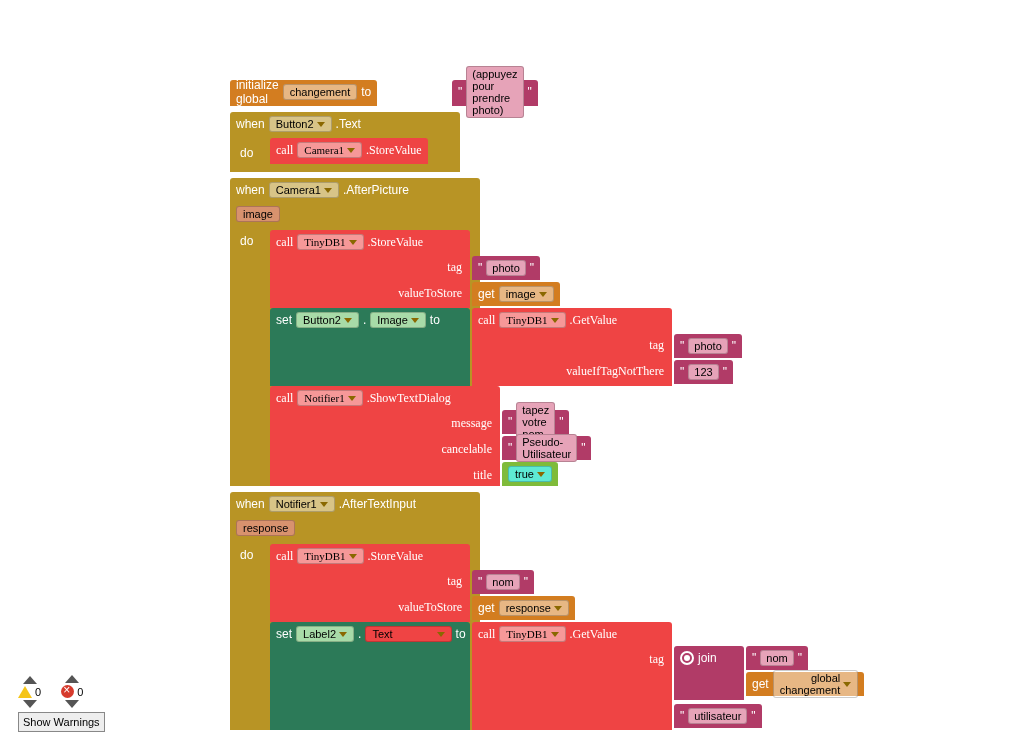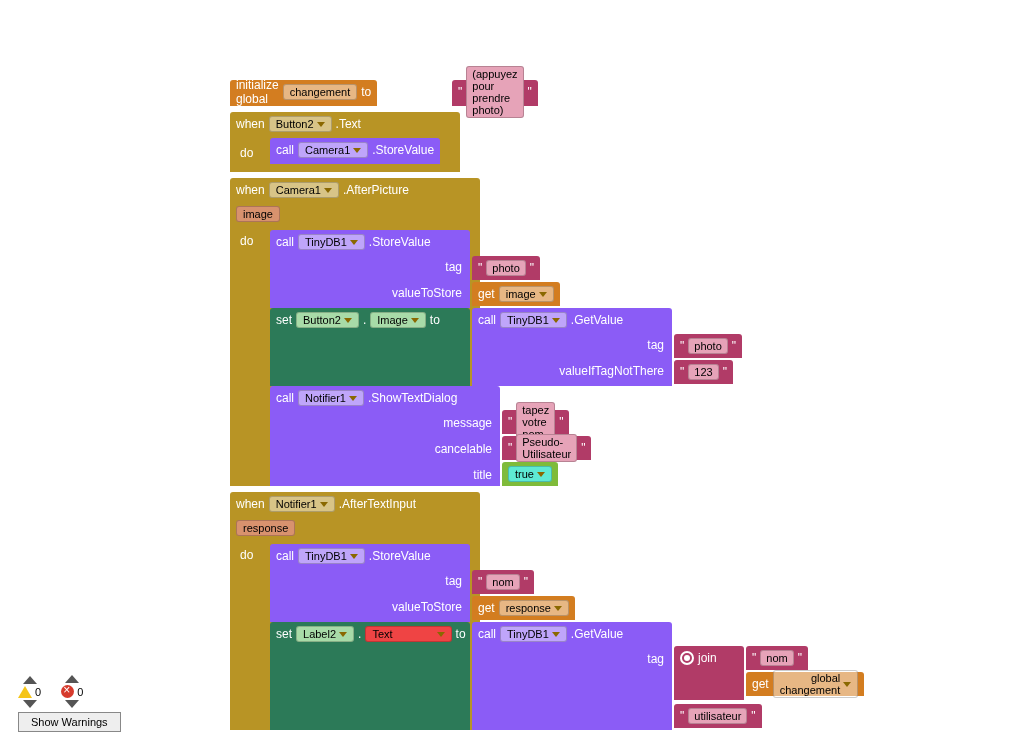--- a/index.html
+++ b/index.html
@@ -38,21 +38,21 @@
   }
   .caret {
     width: 0; height: 0;
     border-left: 4px solid transparent;
     border-right: 4px solid transparent;
     border-top: 5px solid #8a6800;
     display: inline-block;
   }
   .c-orange2 { background: #d37d20; }
   .c-mustard { background: #b89425; }
-  .c-purple { background: #8b5cf6; }
+  .c-purple { background: #ef4444; font-family: Liberation Serif, serif; }
   .c-green  { background: #2c7a58; }
   .c-magenta{ background: #b13b67; }
   .c-lime   { background: #7fbb3a; }
   .txt { color: #fff; font-size: 12px; }
   .pink-inner {
     background: #e6a3b8;
     color: #000;
     padding: 1px 5px;
     border-radius: 3px;
     border: 1px solid rgba(0,0,0,0.2);
@@ -69,21 +69,21 @@
   .gear-icon::before{content:"";position:absolute;inset:2px;background:#fff;border-radius:50%;}
   
   .bl-controls { position:absolute; left:18px; bottom:20px; color:#000; font-size:11px;}
   .bl-row { display:flex; align-items:center; gap:20px; margin-bottom:4px;}
   .tri { display:inline-block; width:0;height:0;border-left:7px solid transparent;border-right:7px solid transparent; }
   .tri.up { border-bottom:8px solid #555; }
   .tri.dn { border-top:8px solid #555; }
   .warn-tri{width:0;height:0;border-left:7px solid transparent;border-right:7px solid transparent;border-bottom:12px solid #f5c518;display:inline-block;position:relative;}
   .err-ico{width:13px;height:13px;border-radius:50%;background:#d63a2c;display:inline-block;position:relative;}
   .err-ico::after{content:"×";color:#fff;position:absolute;left:2px;top:-2px;font-size:12px;}
-  .show-warn-btn{border:1px solid #888;background:#eee;color:#000;padding:3px 12px;font-size:11px;}
+  .show-warn-btn{border:1px solid #888;background:#eee;color:#000;padding:3px 4px;font-size:11px;}
   .stack { display:flex; flex-direction:column; align-items:center; gap:2px;}
 </style>
 </head>
 <body>
 
 <div class="workspace">
 
   <div class="block c-orange2" style="left:0;top:0;display:flex;height:26px;">
     <div class="row">
       <span class="txt">initialize global</span>

